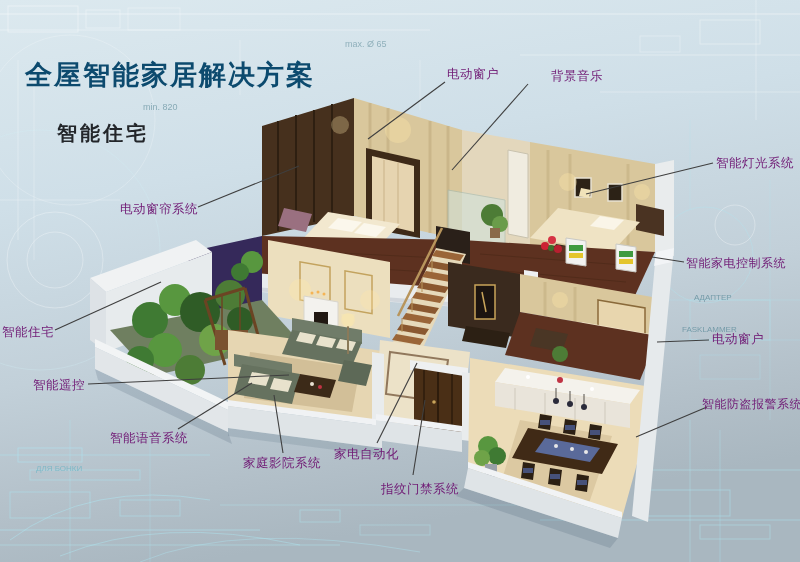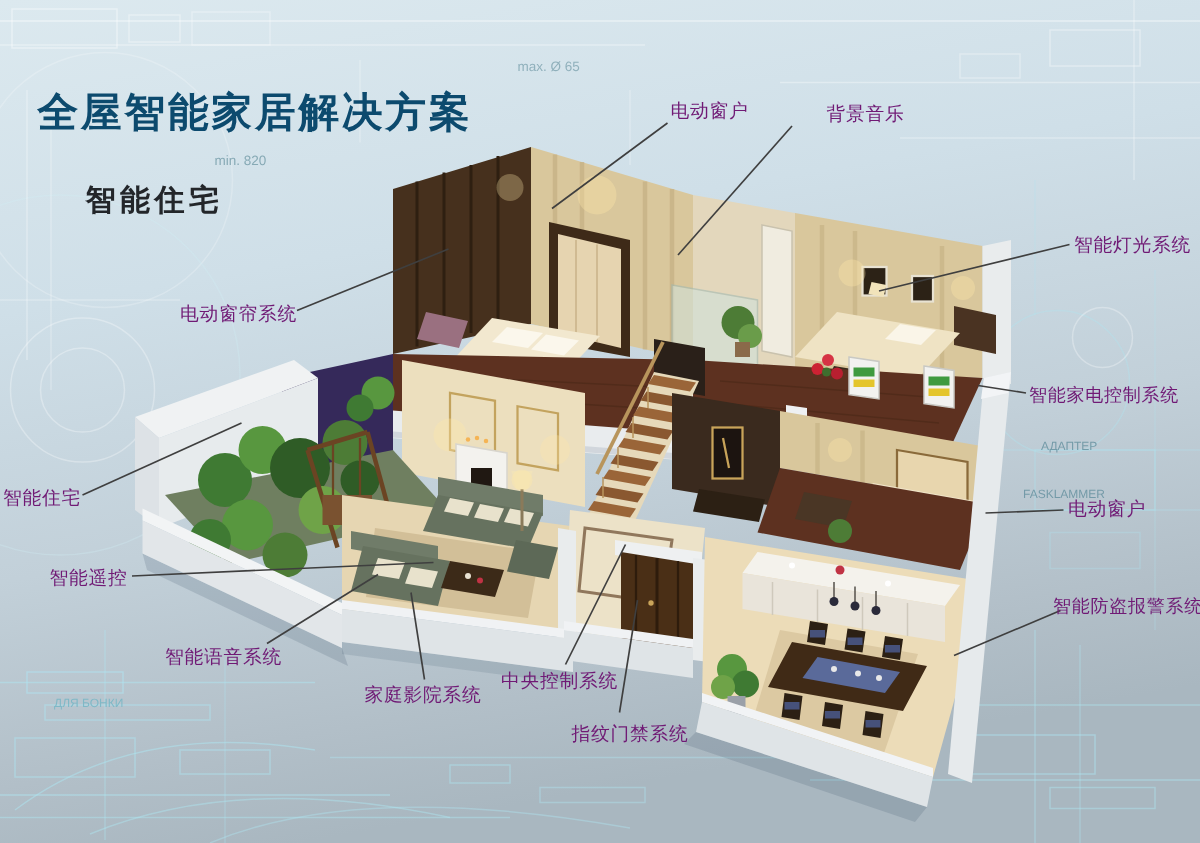--- a/index.html
+++ b/index.html
@@ -394,16 +394,16 @@
   <div class="callout" style="left:551px;top:68px">背景音乐</div>
   <div class="callout" style="left:716px;top:155px">智能灯光系统</div>
   <div class="callout" style="left:686px;top:255px;font-size:12px">智能家电控制系统</div>
   <div class="callout" style="left:712px;top:331px">电动窗户</div>
   <div class="callout" style="left:702px;top:396px;font-size:12px">智能防盗报警系统</div>
   <div class="callout" style="left:120px;top:201px">电动窗帘系统</div>
   <div class="callout" style="left:2px;top:324px">智能住宅</div>
   <div class="callout" style="left:33px;top:377px">智能遥控</div>
   <div class="callout" style="left:110px;top:430px">智能语音系统</div>
   <div class="callout" style="left:243px;top:455px">家庭影院系统</div>
-  <div class="callout" style="left:334px;top:446px">中央控制系统</div>
+  <div class="callout" style="left:334px;top:446px">家电自动化</div>
   <div class="callout" style="left:381px;top:481px">指纹门禁系统</div>
 
 </div>
 
 </body></html>

